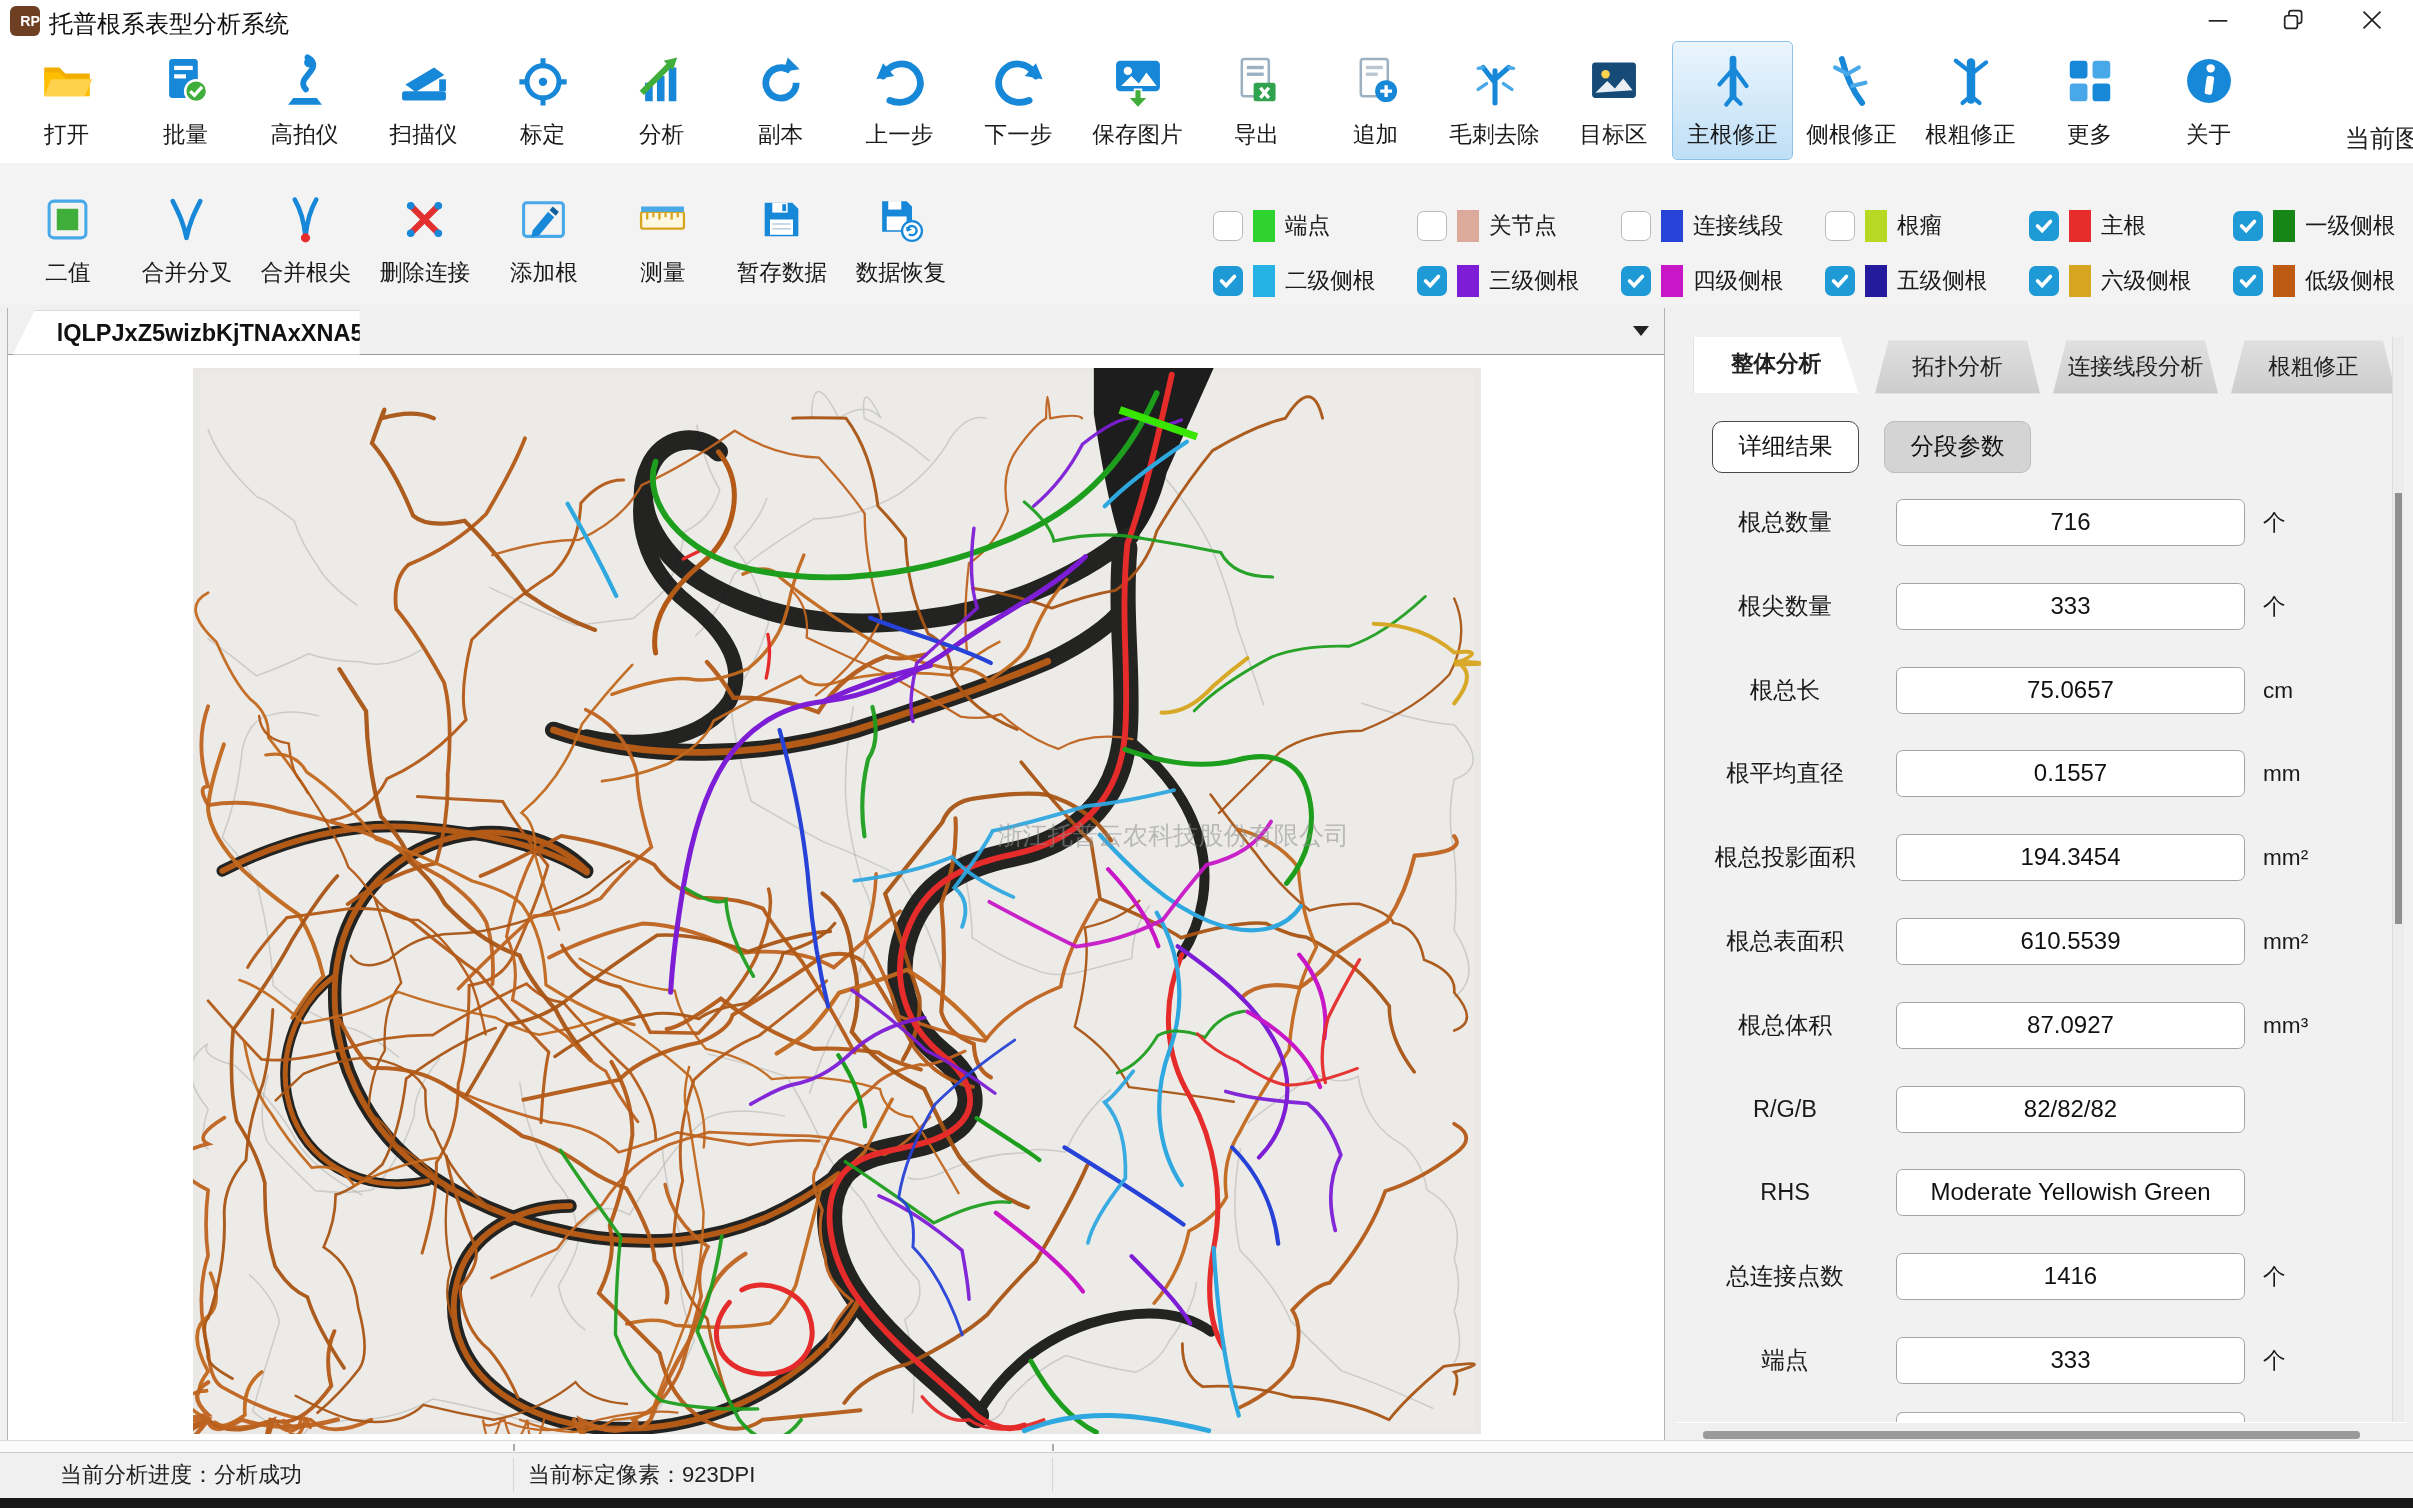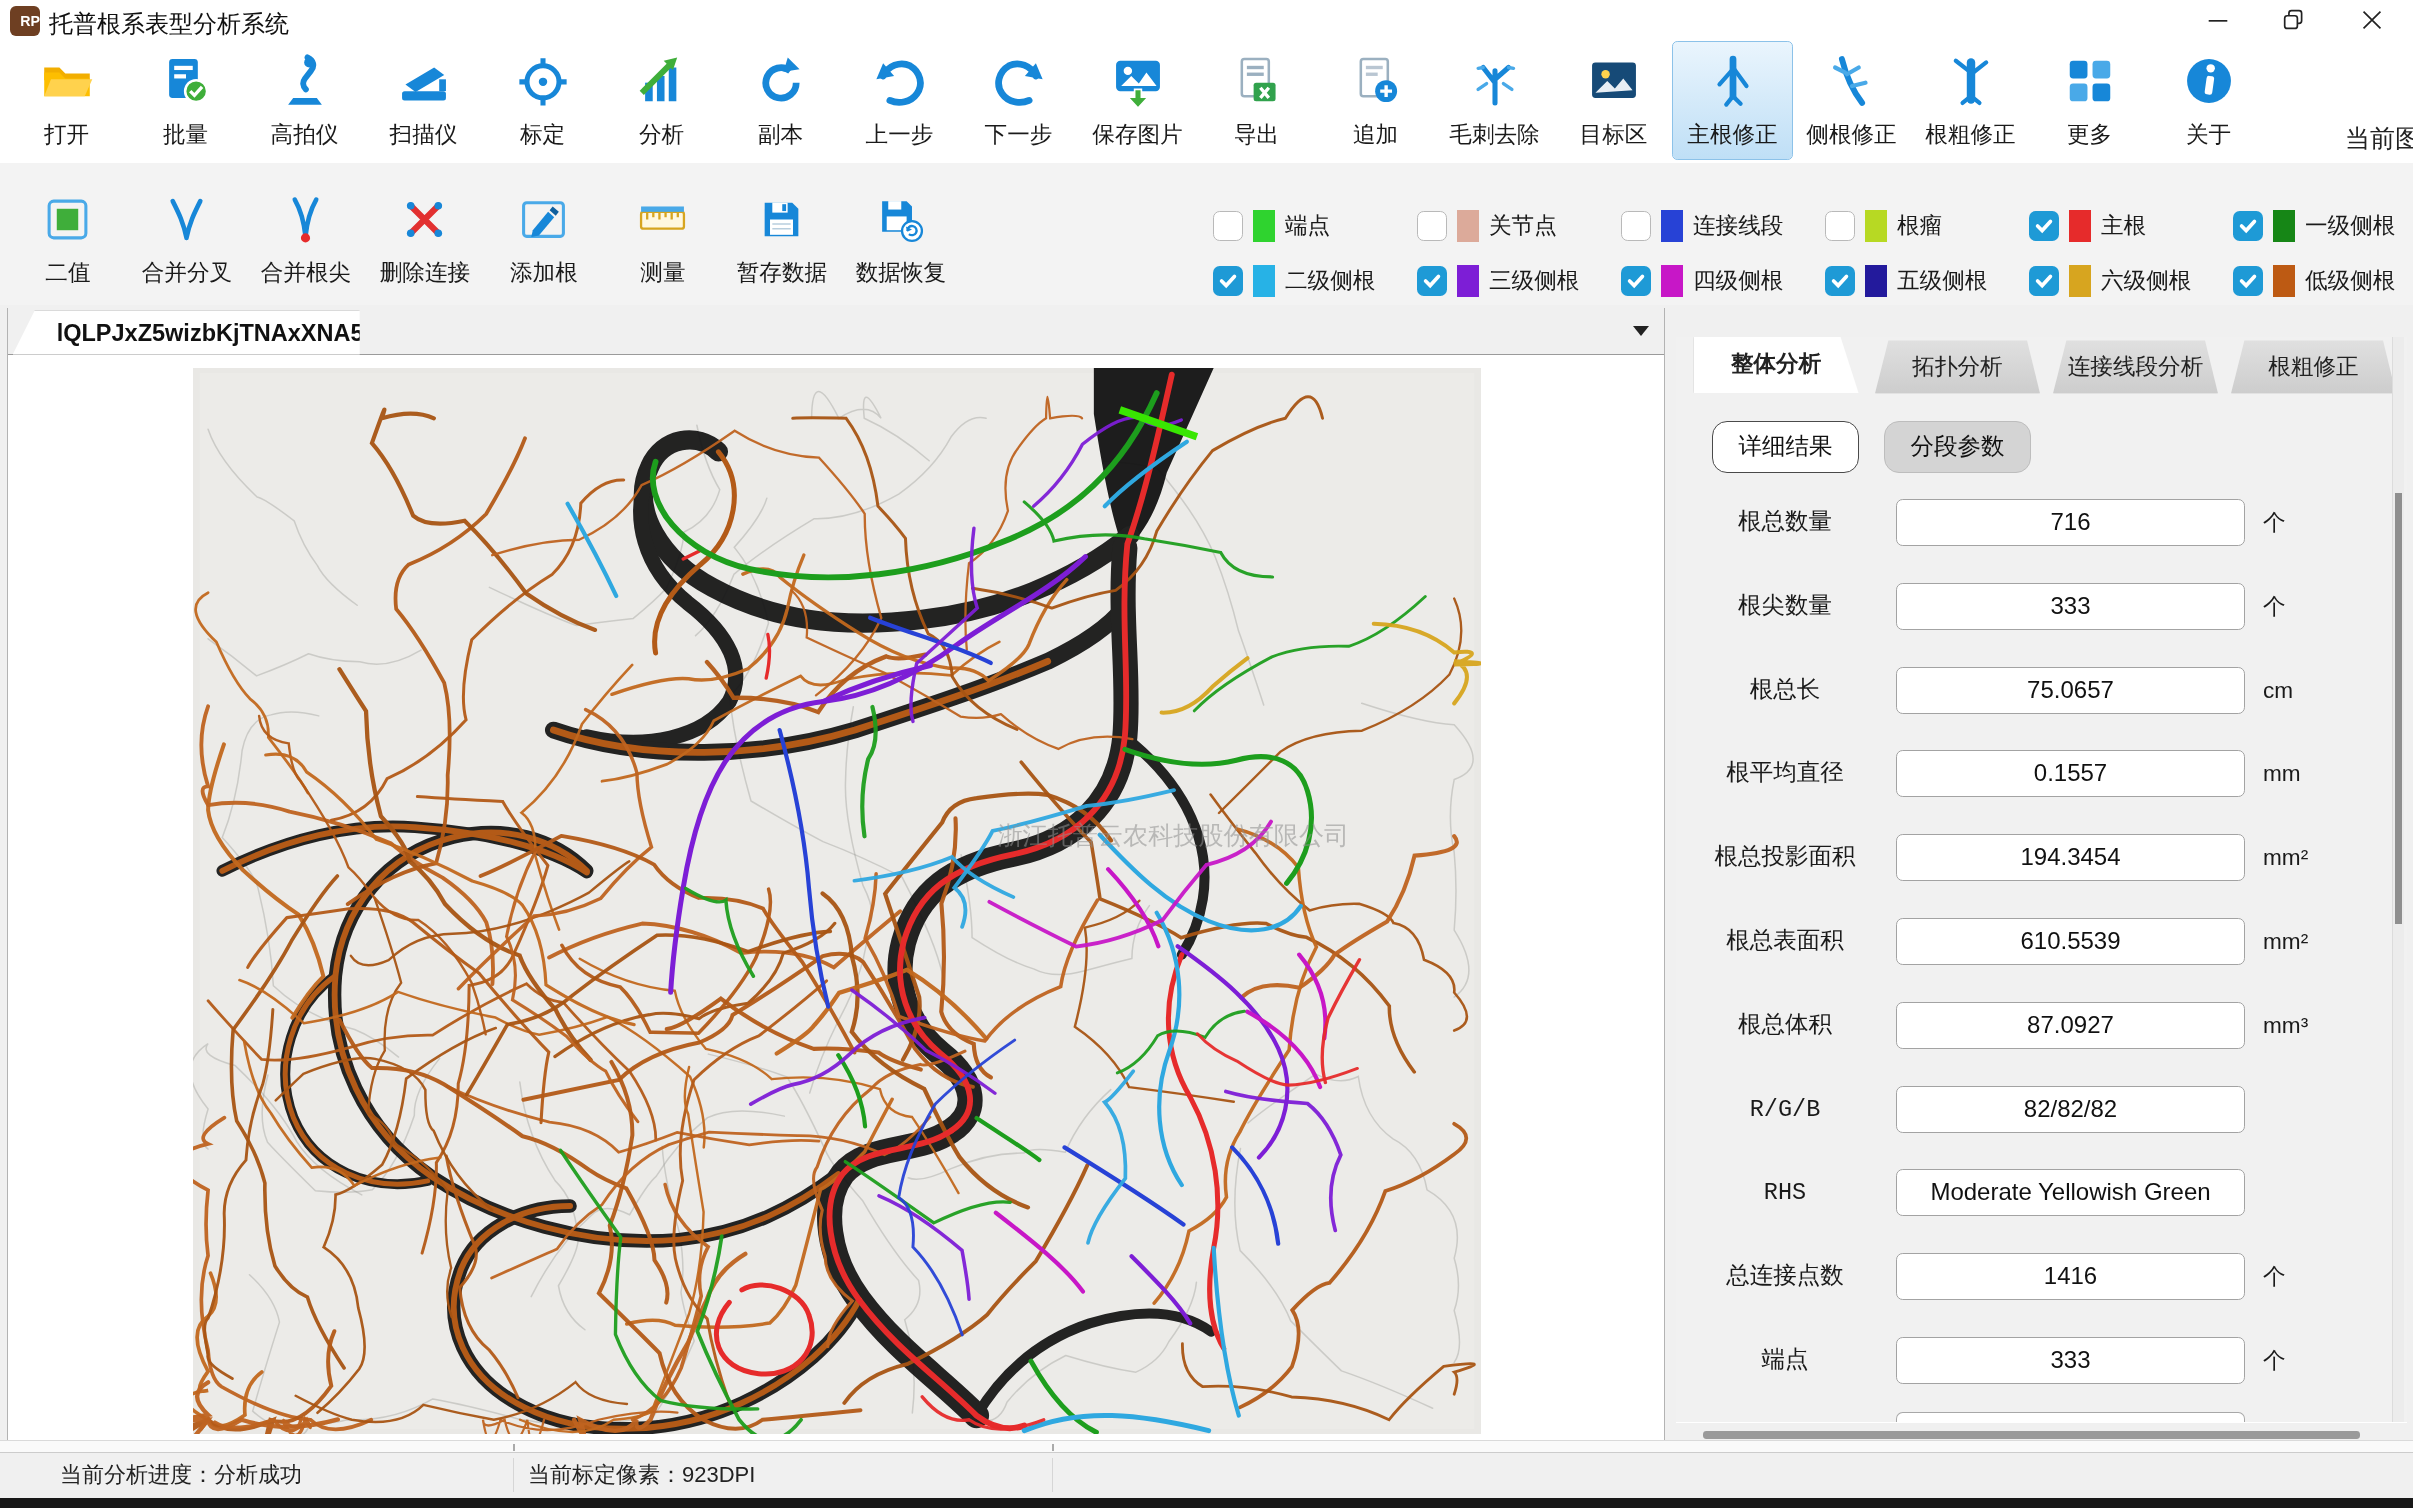--- a/index.html
+++ b/index.html
@@ -49,25 +49,25 @@
   .tab-dd { position:absolute; right:15px; top:18.4px; width:0; height:0; border-left:8.4px solid transparent; border-right:8.4px solid transparent; border-top:10px solid #222; }
   .viewer { position:absolute; left:0; top:47px; width:100%; height:1094px; background:#ffffff; }
   .scanwrap { position:absolute; left:185px; top:13.4px; width:1288px; height:1066px; }
   .scanwrap svg { width:1288px; height:1066px; display:block; }
 
   
   .panel { position:absolute; left:1676px; top:337px; width:731px; height:1086px; background:#f1f1f1; overflow:hidden; border-bottom:1.7px solid #ffffff; }
   .ptab { position:absolute; height:53px; width:165px; font-size:22.6px; color:#222; text-align:center; line-height:53px;
     background:linear-gradient(#e0e0e0,#cdcdcd); clip-path:polygon(13.4px 0, 152px 0, 165px 53px, 0 53px); filter:drop-shadow(0 0 0.8px #999); top:3.4px; white-space:nowrap; }
   .ptab.active { background:#ffffff; clip-path:polygon(0 0, 147px 0, 165px 56px, 0 56px); height:56px; top:0; z-index:2; font-weight:bold; }
-  .pbtn { position:absolute; top:84px; width:147px; height:52px; border-radius:15px; font-size:23.5px; color:#111; text-align:center; line-height:49px; }
+  .pbtn { position:absolute; top:84px; width:147px; height:52px; border-radius:10px; font-size:23.5px; color:#111; text-align:center; line-height:49px; }
   .pbtn.outline { background:#fff; border:1.7px solid #4a4a4a; }
   .pbtn.gray { background:#d4d4d4; border:1.7px solid #bdbdbd; }
   .field-row { position:absolute; left:0; width:100%; height:50px; }
-  .f-label { position:absolute; left:17px; width:184px; text-align:center; font-size:23.5px; color:#1a1a1a; line-height:49px; white-space:nowrap;font-family:Liberation Mono, monospace; }
+  .f-label { position:absolute; left:17px; width:184px; text-align:center; font-size:23.5px; color:#1a1a1a; line-height:49px; white-space:nowrap; }
   .f-input { position:absolute; left:220px; top:0.8px; width:349px; height:47px; background:#fff; border:1.7px solid #a3a3a3; border-radius:6.7px;
     text-align:center; font-size:24px; color:#111; font-family:"Liberation Sans","DejaVu Sans",sans-serif; }
   .f-unit { position:absolute; left:587px; width:109px; font-size:22.6px; color:#1a1a1a; line-height:49px; }
   .partial-input { position:absolute; left:220px; top:1075px; width:349px; height:11px; background:#fff; border:1.7px solid #a8a8a8; border-bottom:none; border-radius:6.7px 6.7px 0 0; }
   .vscroll { position:absolute; right:3.4px; top:0; width:11.7px; height:100%; background:#ececec; border-left:0.8px solid #dcdcdc; }
   .vthumb { position:absolute; left:2.5px; top:156px; width:6.7px; height:431px; background:#8f8f8f; }
   .hscroll { position:absolute; left:1703px; top:1431px; width:657px; height:7.5px; background:#9a9a9a; border-radius:3.4px; }
 
   
   .prestrip { position:absolute; left:0; top:1440px; width:2413px; height:13.4px; background:#fafafa; border-top:0.8px solid #dadada; border-bottom:0.8px solid #cccccc; }

